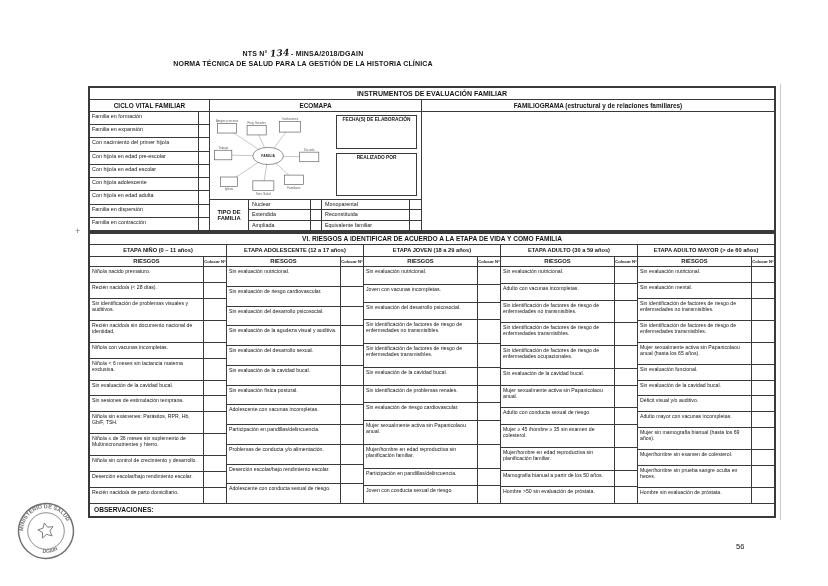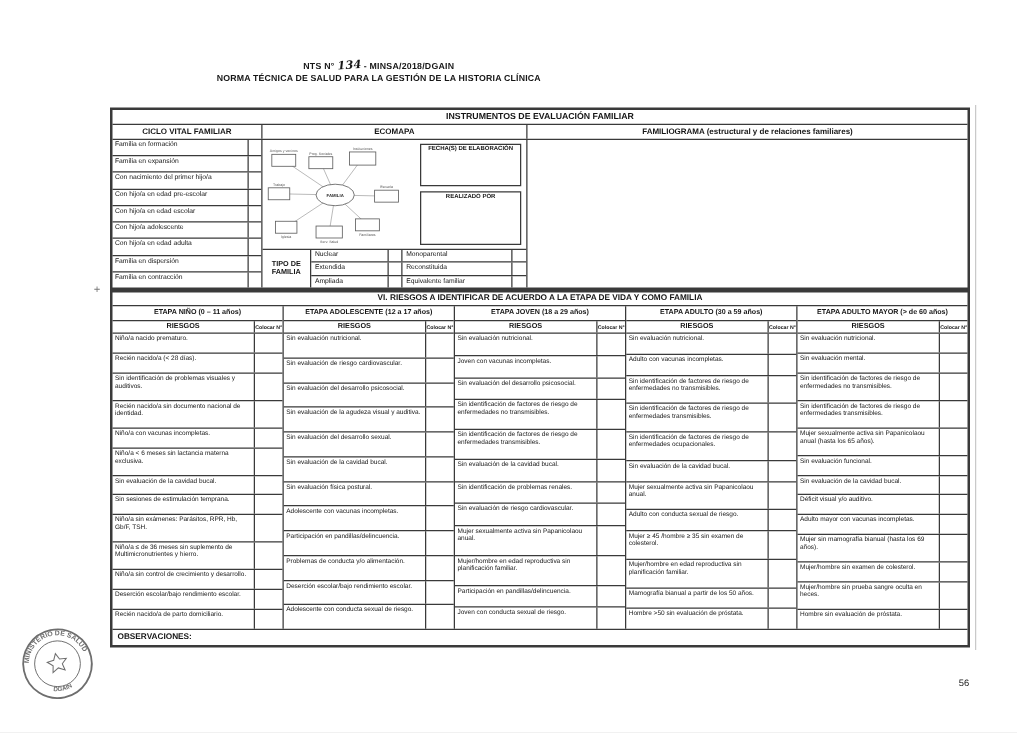--- a/index.html
+++ b/index.html
@@ -63,21 +63,21 @@
   .items{flex:1;display:flex;flex-direction:column;min-height:0;}
   .riesgo-item{flex:1 1 auto;display:flex;min-height:0;}
   .riesgo-item + .riesgo-item{border-top:1px solid #3a3a3a;}
   .riesgo-text{flex:1;font-size:5.2px;line-height:6px;padding:1px 2px;}
   .riesgo-num{width:22px;border-left:1px solid #3a3a3a;}
   .t2-obs{height:12px;border-top:1px solid #3a3a3a;font-size:6.6px;font-weight:bold;
           line-height:12px;padding-left:4px;}
   
   .reg-mark{position:absolute;left:75px;top:226px;font-size:9px;color:#777;}
   .scan-edge{position:absolute;left:780px;top:84px;width:1px;height:436px;background:#c9c9c9;}
-  .page-number{position:absolute;left:723px;top:542px;font-size:7.5px;padding-left:44px;}
+  .page-number{position:absolute;left:692px;top:542px;font-size:7.5px;padding-left:44px;}
   .stamp{position:absolute;left:14px;top:499px;width:64px;height:64px;transform:rotate(-12deg);opacity:.85;}
   .stamp svg{width:100%;height:100%;}
 </style>
 </head>
 <body>
 
 <div class="page">
 
   <div class="doc-header">
     <div class="norm-line"><span>NTS N°</span><span class="handwritten">134</span><span>- MINSA/2018/DGAIN</span></div>

